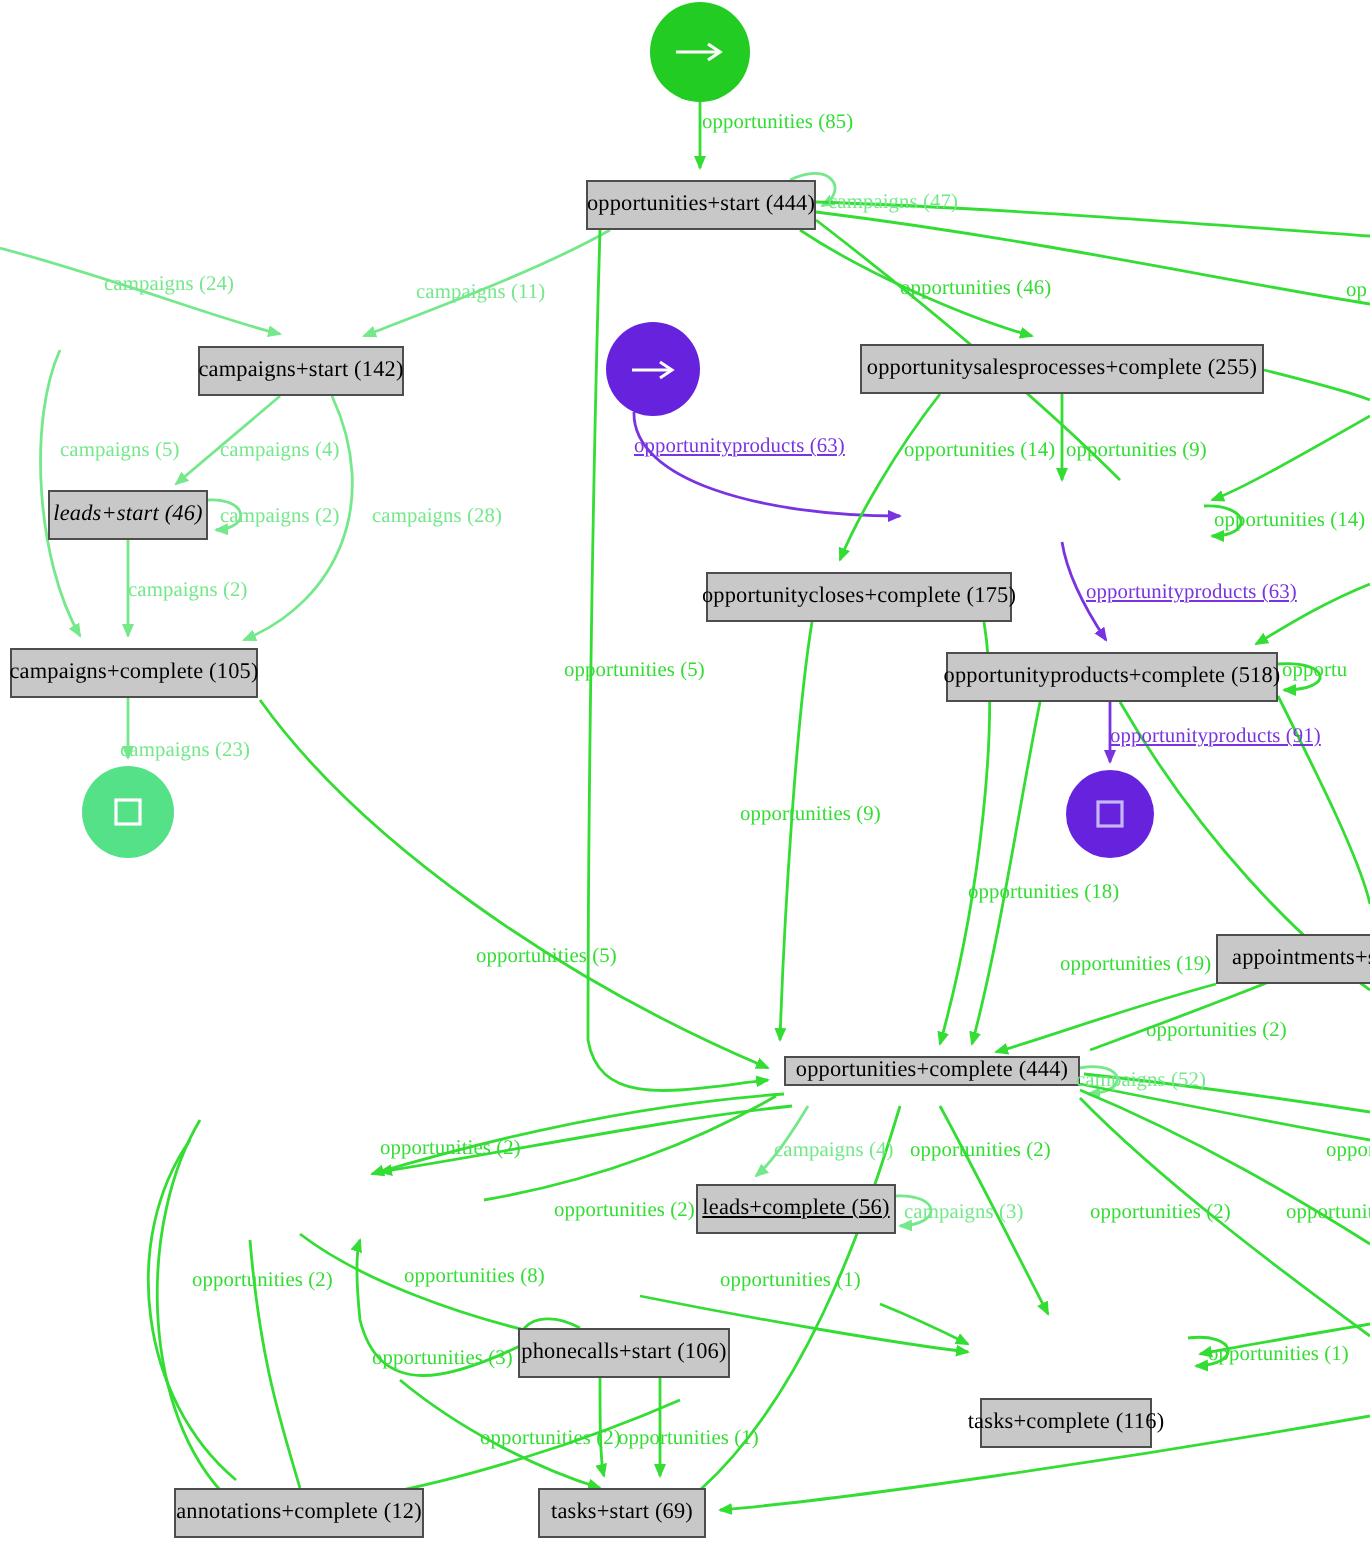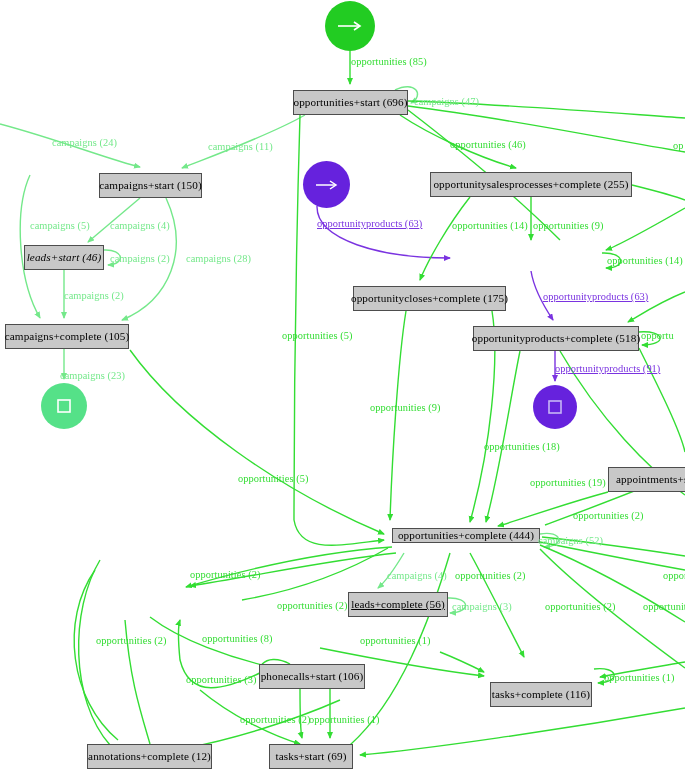--- a/index.html
+++ b/index.html
@@ -210,43 +210,43 @@
       <rect x="2" y="2" width="12" height="12" fill="none" stroke="#ffffff" stroke-width="1.6"></rect>
     </svg>
   </div>
 
   <div class="node-circle" style="left:533px; top:385px; width:44px; height:44px; background:#6622dd;">
     <svg width="16" height="16" viewBox="0 0 16 16">
       <rect x="2" y="2" width="12" height="12" fill="none" stroke="#c6b6f5" stroke-width="1.6"></rect>
     </svg>
   </div>
 
-  <div class="node-box" style="left:293px; top:90px; width:115px; height:25px;">opportunities+start (696)</div>
-
-  <div class="node-box" style="left:99px; top:173px; width:103px; height:25px;">campaigns+start (150)</div>
+  <div class="node-box" style="left:293px; top:90px; width:115px; height:25px;">opportunities+start (444)</div>
+
+  <div class="node-box" style="left:99px; top:173px; width:103px; height:25px;">campaigns+start (142)</div>
 
   <div class="node-box" style="left:24px; top:245px; width:80px; height:25px;font-style:italic;">leads+start (46)</div>
 
   <div class="node-box" style="left:5px; top:324px; width:124px; height:25px;">campaigns+complete (105)</div>
 
   <div class="node-box" style="left:430px; top:172px; width:202px; height:25px;">opportunitysalesprocesses+complete (255)</div>
 
 
   <div class="node-box" style="left:353px; top:286px; width:153px; height:25px;">opportunitycloses+complete (175)</div>
 
   <div class="node-box" style="left:473px; top:326px; width:166px; height:25px;">opportunityproducts+complete (518)</div>
 
   <div class="node-box" style="left:608px; top:467px; width:92px; height:25px; justify-content:flex-start; padding-left:7px;">appointments+sta</div>
 
   <div class="node-box" style="left:392px; top:528px; width:148px; height:15px;">opportunities+complete (444)</div>
 
 
   <div class="node-box" style="left:348px; top:592px; width:100px; height:25px;text-decoration:underline;">leads+complete (56)</div>
 
-  <div class="node-box" style="left:490px; top:682px; width:102px; height:25px;">tasks+complete (116)</div>
+  <div class="node-box" style="left:490px; top:699px; width:86px; height:25px;">tasks+complete (116)</div>
 
   <div class="node-box" style="left:259px; top:664px; width:106px; height:25px;">phonecalls+start (106)</div>
 
   <div class="node-box" style="left:87px; top:744px; width:125px; height:25px;">annotations+complete (12)</div>
 
   <div class="node-box" style="left:269px; top:744px; width:84px; height:25px;">tasks+start (69)</div>
 
   <div class="edge-label lbl-green" style="left:351px; top:57px;">opportunities (85)</div>
   <div class="edge-label lbl-lightgreen" style="left:414px; top:97px;">campaigns (47)</div>
   <div class="edge-label lbl-lightgreen" style="left:52px;  top:138px;">campaigns (24)</div>

